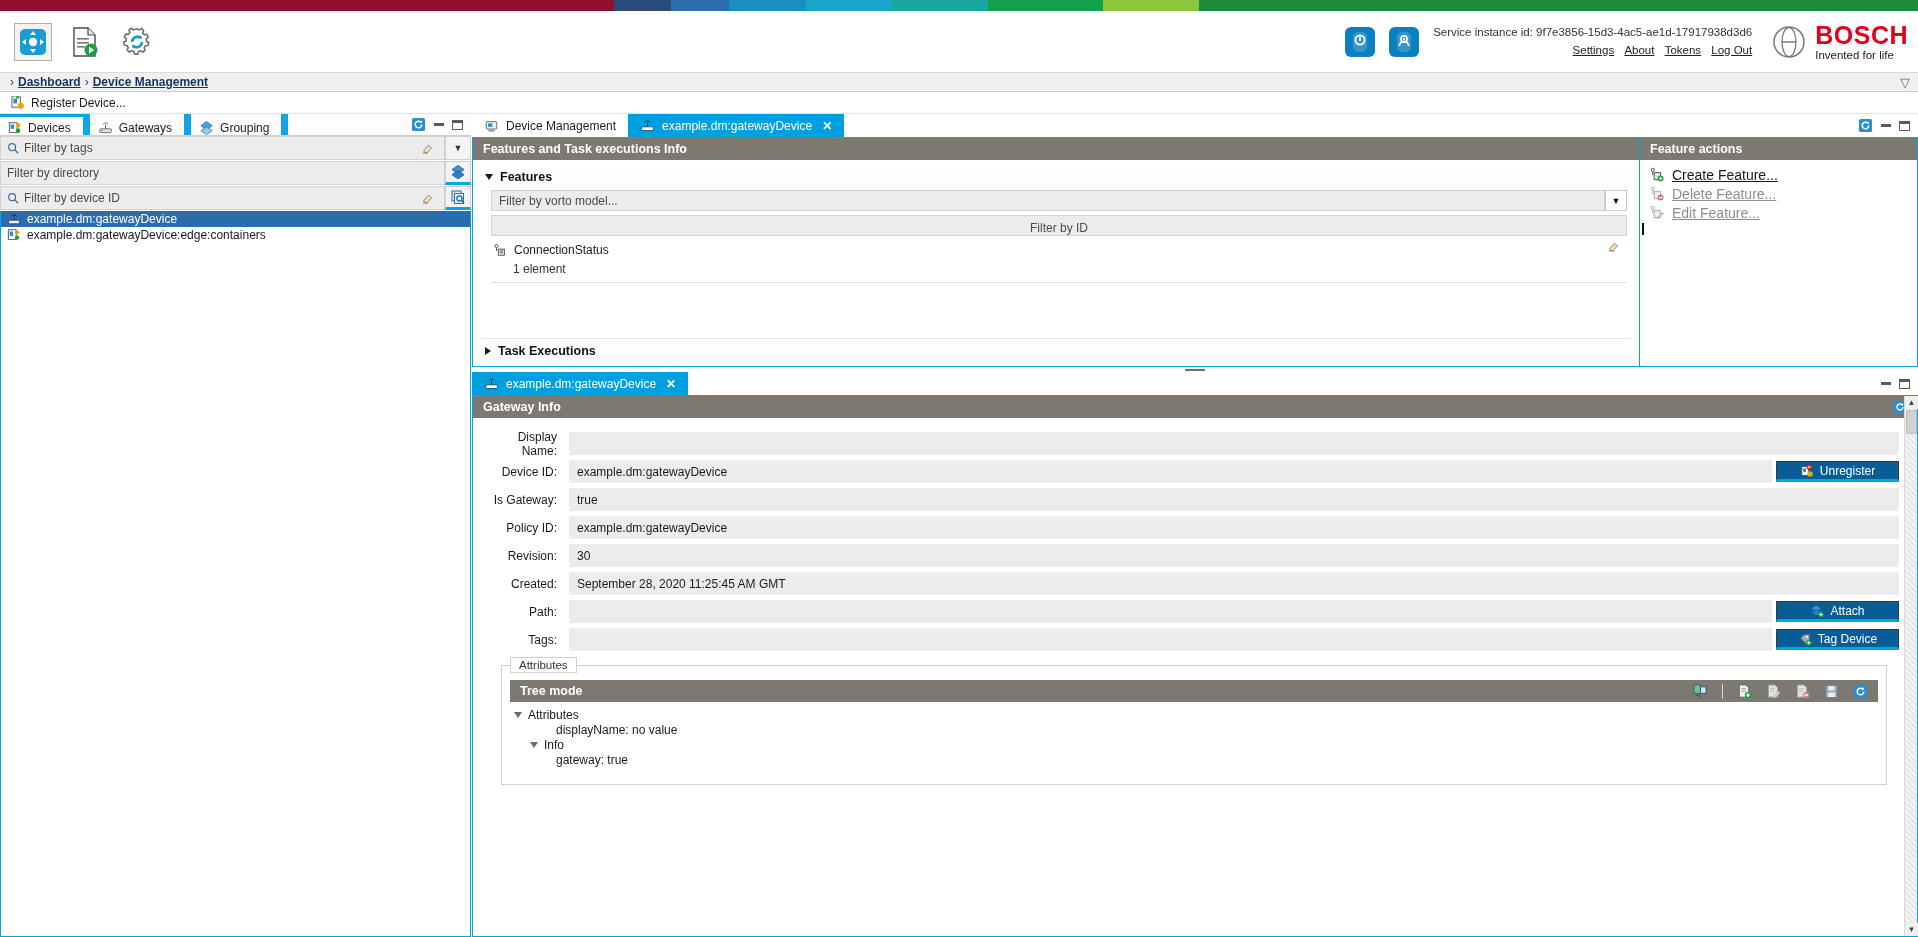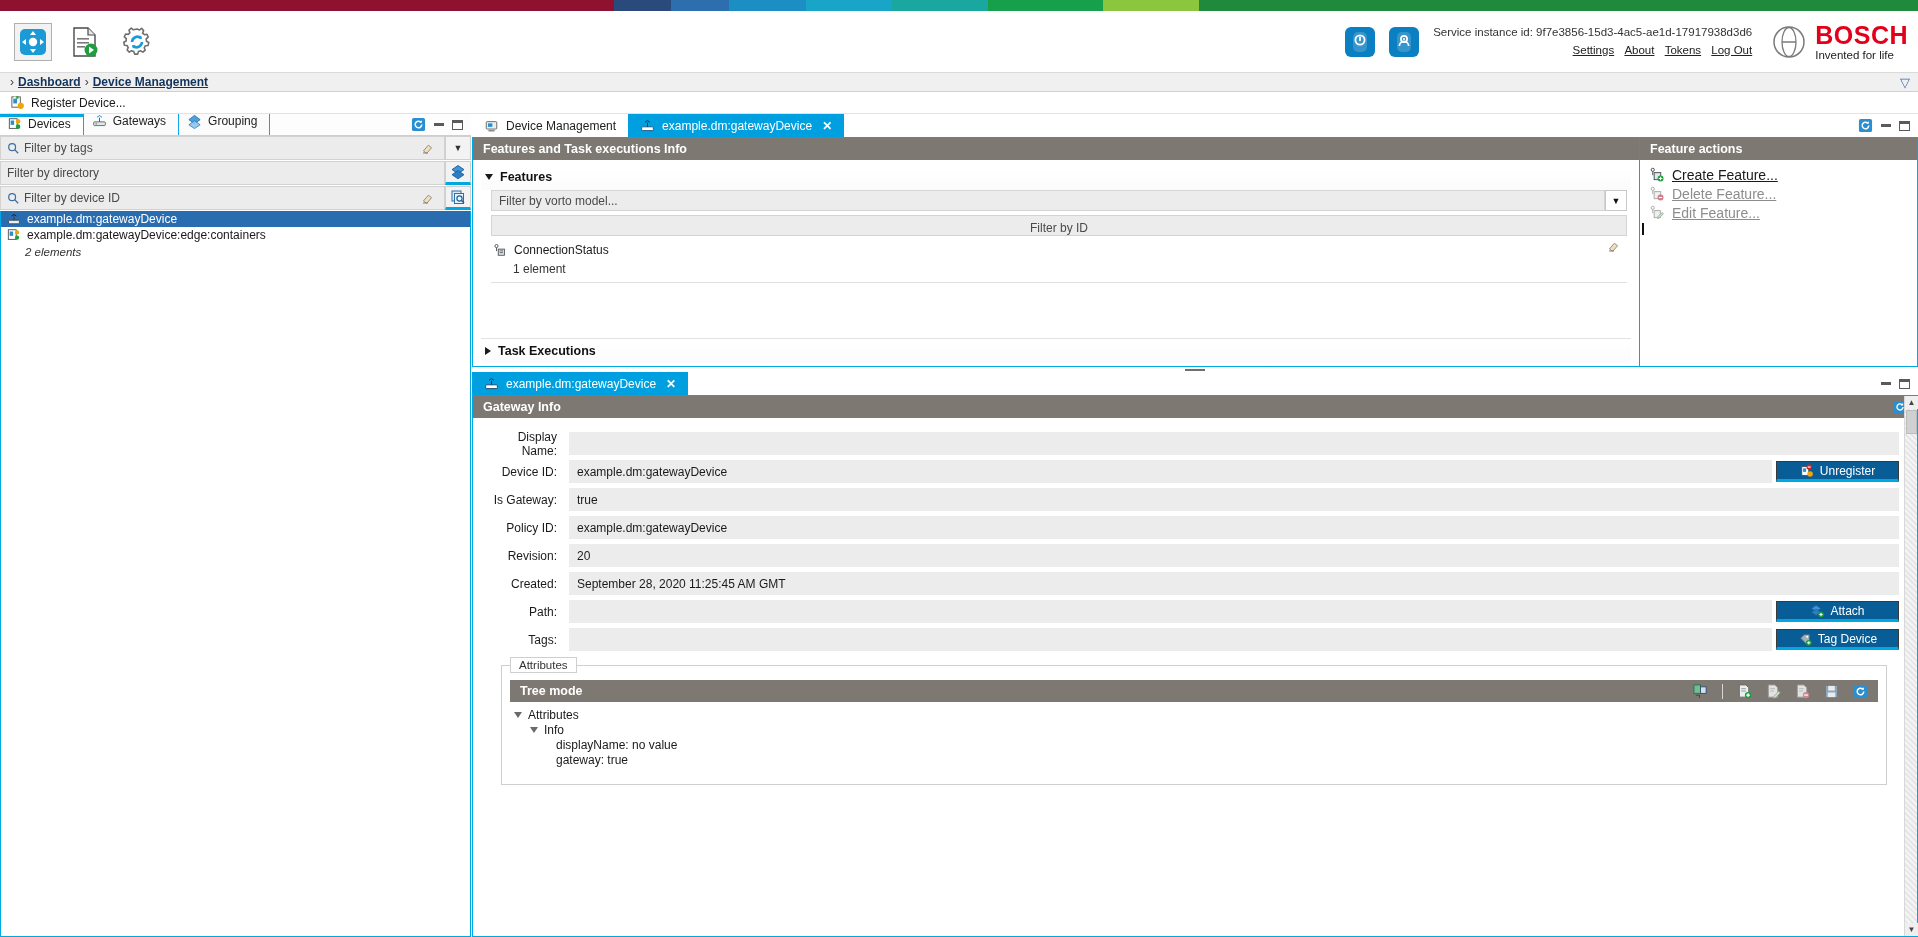--- a/index.html
+++ b/index.html
@@ -108,24 +108,24 @@
     background: #ffffff;
   }
   .tabrow {
     display: flex; align-items: stretch;
     height: 22px;
     background: #fdfdfd;
     border-bottom: 1px solid #cfcfcf;
     position: relative;
   }
   .vtab {
-    display: flex; align-items: flex-start; gap: 6px;
+    display: flex; align-items: flex-end; gap: 6px;
     padding: 0 12px 0 8px;
     font-size: 12px; color: #222;
-    border-right: 1px solid #0ea5e9;
+    border-right: 7px solid #0ea5e9;
     cursor: pointer;
     background: #fbfbfb;
   }
   .vtab.selected {
     background: #ffffff;
     border-top: 3px solid #00a8e1;
     font-weight: normal;
   }
   .tabrow-tools {
     margin-left: auto;
@@ -596,21 +596,20 @@
       </div>
       <div class="tree-item">
         <svg width="14" height="14" viewBox="0 0 16 16">
           <rect x="1.5" y="2" width="9" height="11" fill="#ffffff" stroke="#4a4a4a" stroke-width="1"></rect>
           <rect x="3" y="4" width="4" height="5" fill="#2a8fd0"></rect>
           <circle cx="11.5" cy="5" r="2.4" fill="#f0a500"></circle>
           <circle cx="11.5" cy="11" r="2.4" fill="#1e9e3e"></circle>
         </svg>
         <span>example.dm:gatewayDevice:edge:containers</span>
       </div>
-      <div class="tree-count">2 elements</div>
     </div>
   </div>
 
   <div class="right-side">
 
     <div class="editor-tabrow">
       <div class="etab">
         <svg width="15" height="14" viewBox="0 0 16 16">
           <rect x="2" y="3" width="12" height="8.5" rx="1" fill="#e9eef3" stroke="#5a5a5a" stroke-width="1"></rect>
           <rect x="4" y="5" width="5" height="4" fill="#2a8fd0"></rect>
@@ -797,21 +796,21 @@
           </div>
 
           <div class="form-row">
             <div class="form-label">Policy ID:</div>
             <div class="form-value">example.dm:gatewayDevice</div>
           </div>
 
 
           <div class="form-row">
             <div class="form-label">Revision:</div>
-            <div class="form-value">20</div>
+            <div class="form-value">30</div>
           </div>
 
           <div class="form-row">
             <div class="form-label">Created:</div>
             <div class="form-value">September 28, 2020 11:25:45 AM GMT</div>
           </div>
 
           <div class="form-row">
             <div class="form-label">Path:</div>
             <div class="form-value"></div>
@@ -880,28 +879,28 @@
                   <path d="M11.6 3.4 v2.8 h-2.8 z" fill="#ffffff"></path>
                 </svg>
               </span>
             </div>
 
             <div style="padding-top:5px">
               <div class="tree-node" style="padding-left:4px">
                 <span class="node-tri"></span>
                 <span>Attributes</span>
               </div>
+              <div class="tree-node" style="padding-left:46px">
+                <span>displayName: no value</span>
+              </div>
               <div class="tree-node" style="padding-left:20px">
                 <span class="node-tri"></span>
                 <span>Info</span>
               </div>
               <div class="tree-node" style="padding-left:46px">
-                <span>displayName: no value</span>
-              </div>
-              <div class="tree-node" style="padding-left:46px">
                 <span>gateway: true</span>
               </div>
             </div>
           </div>
         </div>
 
         <div class="vscroll">
           <div class="arrow" style="top:0">▲</div>
           <div class="thumb" style="top:14px"></div>
           <div class="arrow" style="bottom:0">▼</div>

